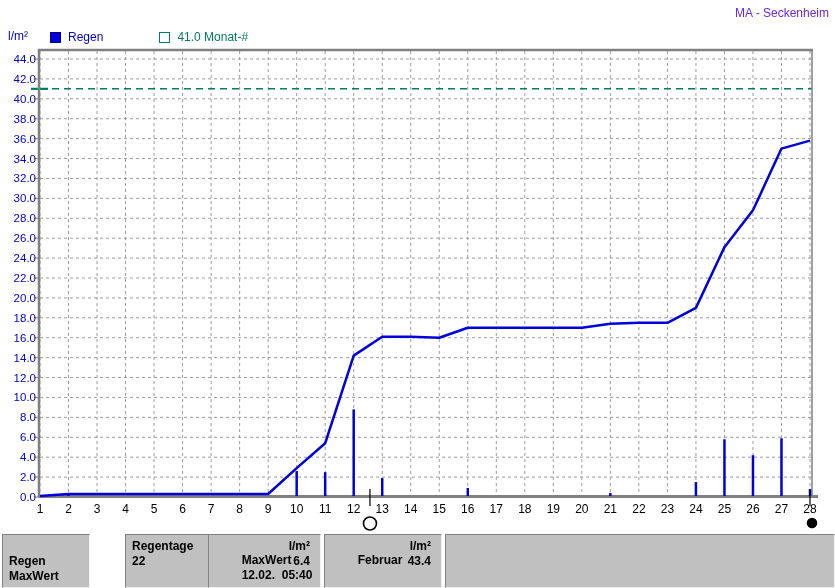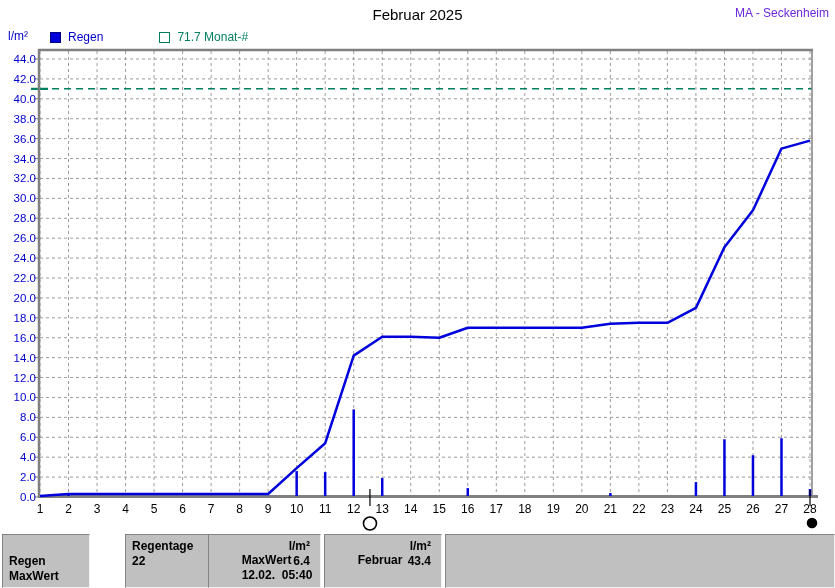--- a/index.html
+++ b/index.html
@@ -25,32 +25,31 @@
          font-size:12px;font-weight:bold;color:#000;}
   .p-row{position:absolute;left:6px;right:5px;height:14px;line-height:14px;white-space:pre;}
   .r1{top:4px}.r2{top:19px}.r3{top:34px}
   .p-right{position:absolute;right:5px;top:0;}
 </style>
 </head>
 <body>
 
 <div id="app">
 
-  <div class="title">Februar 2025</div>
   <div class="station">MA - Seckenheim</div>
   <div class="yunit">l/m²</div>
 
   <div class="legend">
     <div class="legend-item">
       <span class="sq sq-filled"></span>
       <span class="lbl-blue">Regen</span>
     </div>
     <div class="legend-item">
       <span class="sq sq-open"></span>
-      <span class="lbl-teal">71.7 Monat-#</span>
+      <span class="lbl-teal">41.0 Monat-#</span>
     </div>
   </div>
 
   <svg id="chart-svg" width="835" height="588">
       <g>
         <line x1="40" y1="477.09090909090907" x2="812" y2="477.09090909090907" stroke="#9c9c9c" stroke-width="1" stroke-dasharray="3,3"></line>
         <line x1="40" y1="457.1818181818182" x2="812" y2="457.1818181818182" stroke="#9c9c9c" stroke-width="1" stroke-dasharray="3,3"></line>
         <line x1="40" y1="437.27272727272725" x2="812" y2="437.27272727272725" stroke="#9c9c9c" stroke-width="1" stroke-dasharray="3,3"></line>
         <line x1="40" y1="417.3636363636364" x2="812" y2="417.3636363636364" stroke="#9c9c9c" stroke-width="1" stroke-dasharray="3,3"></line>
         <line x1="40" y1="397.45454545454544" x2="812" y2="397.45454545454544" stroke="#9c9c9c" stroke-width="1" stroke-dasharray="3,3"></line>

